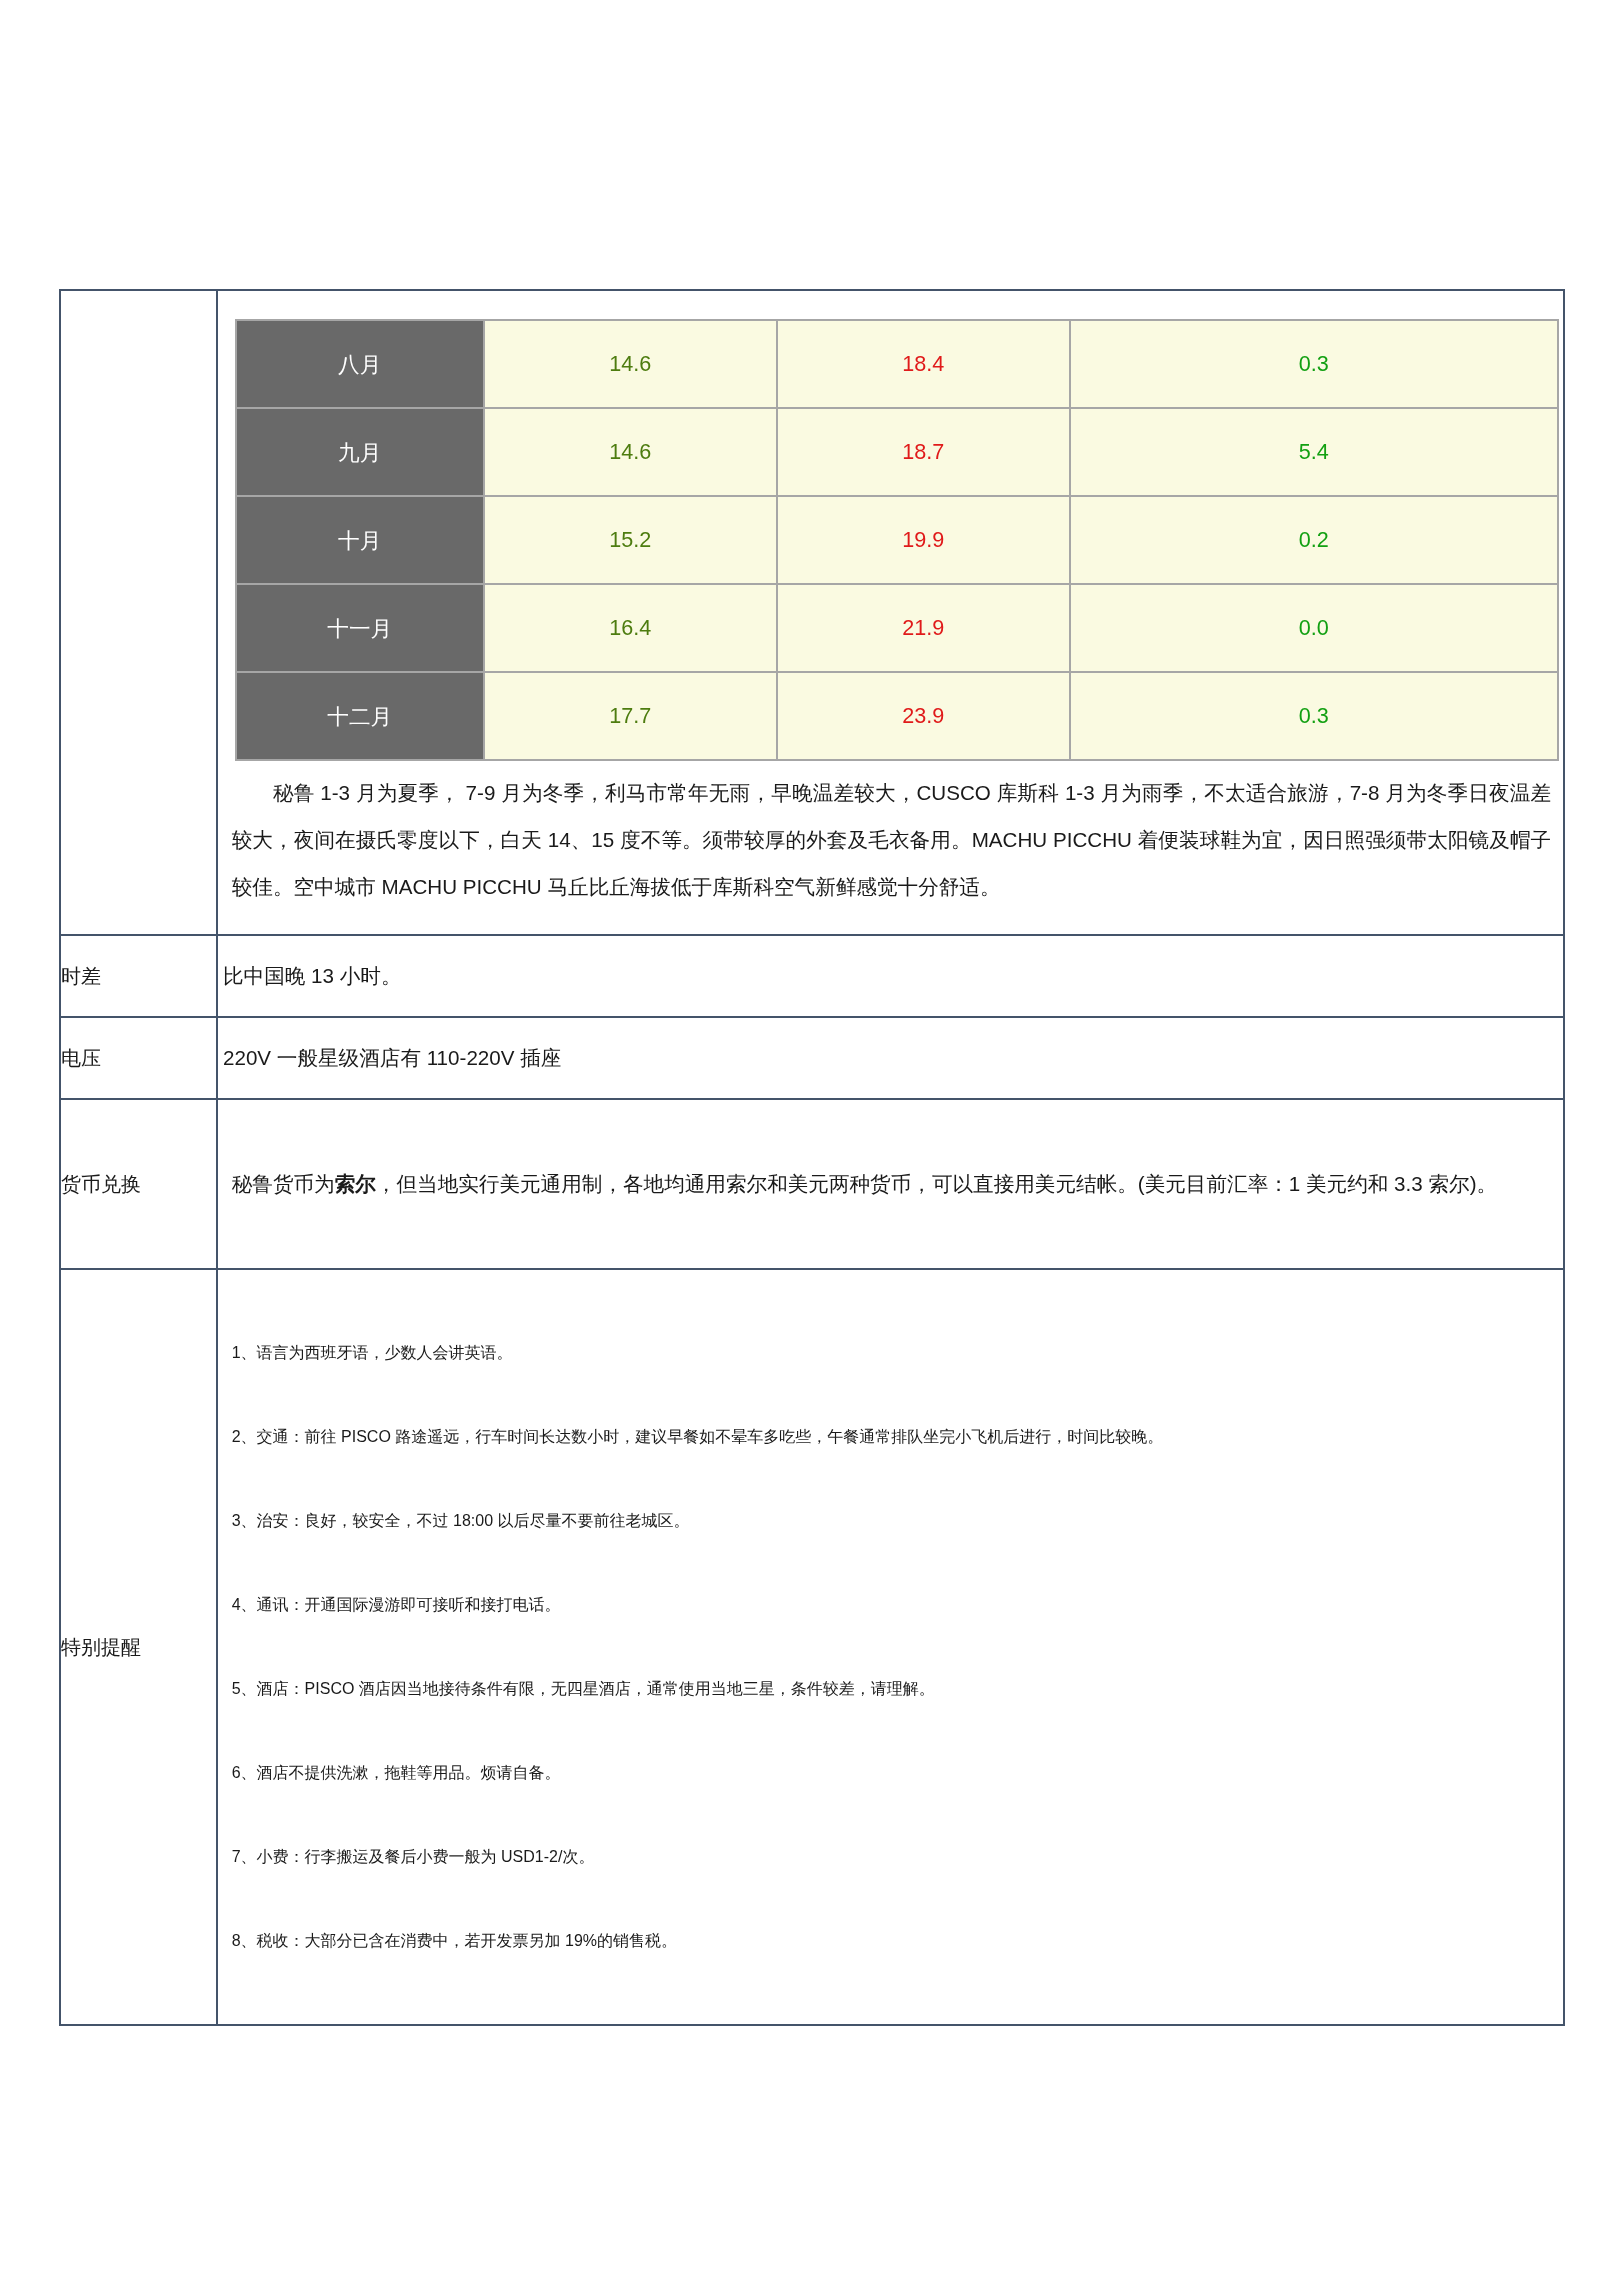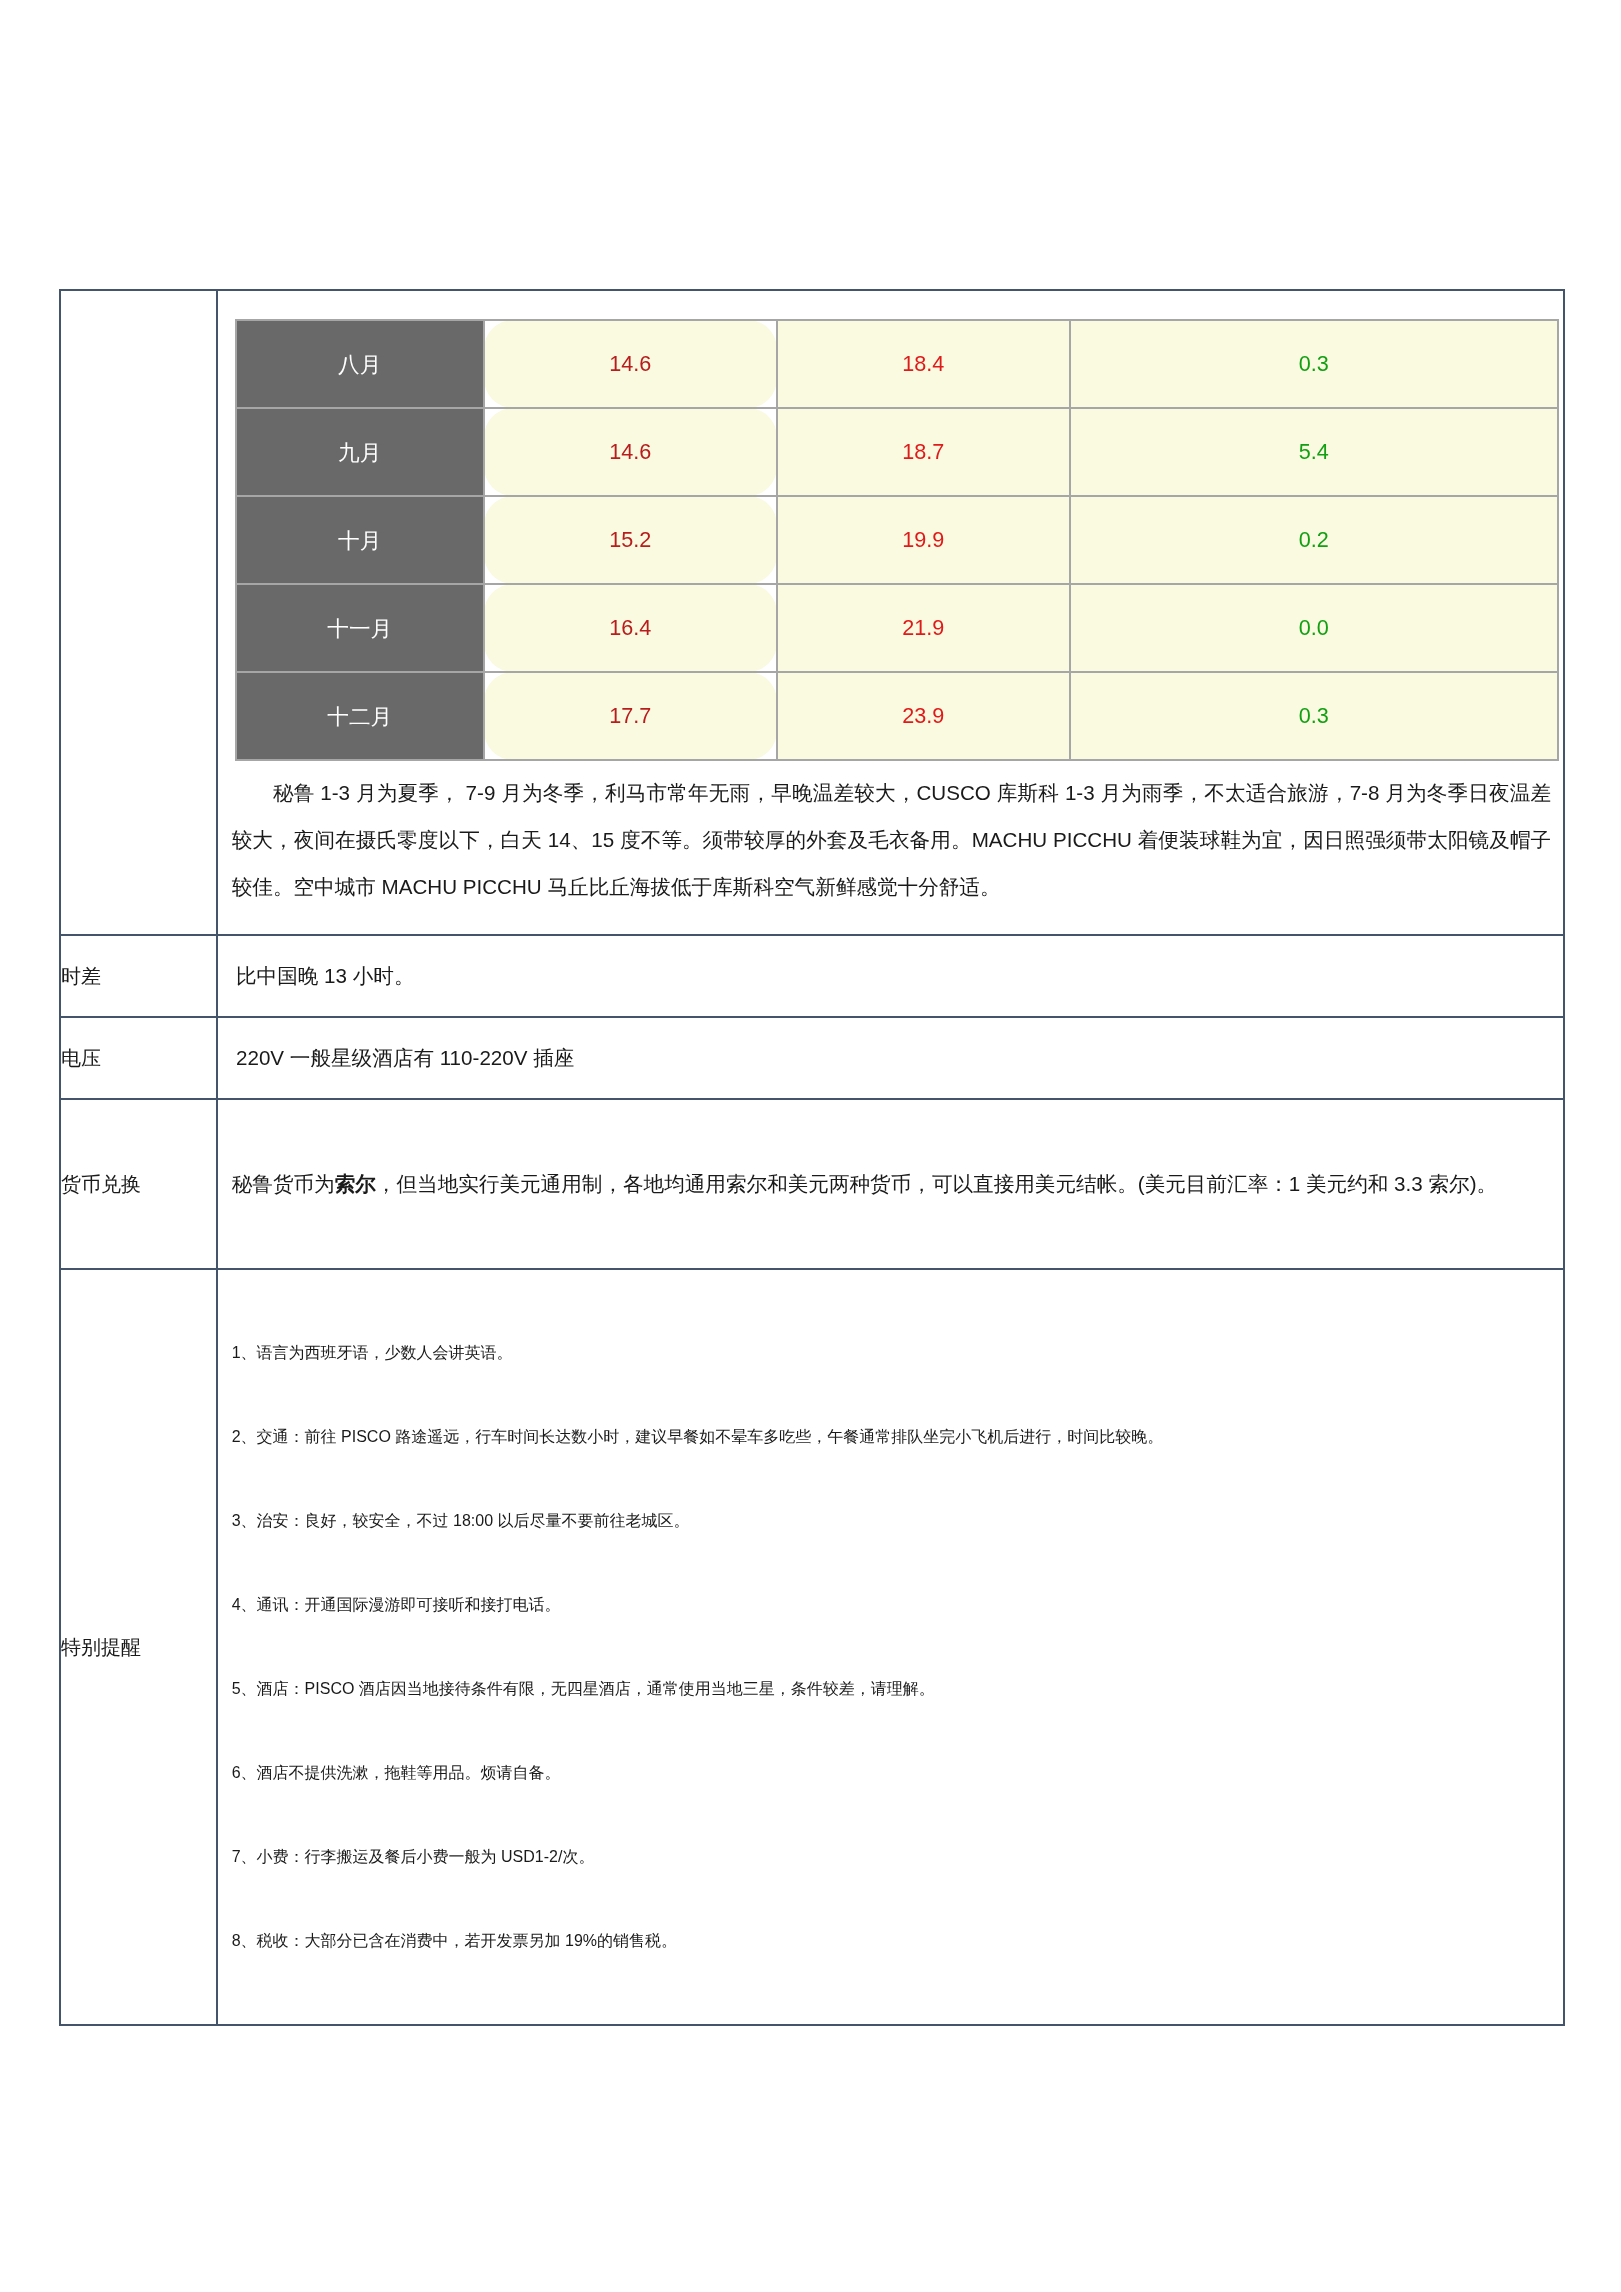--- a/index.html
+++ b/index.html
@@ -53,34 +53,34 @@
   }
   td.month-cell {
     background: #696969;
     color: #ffffff;
   }
   td.value-cell { background: #FAFAE1; }
   .col-month { width: 246px; }
   .col-v1 { width: 291px; }
   .col-v2 { width: 291px; }
   .col-v3 { width: 486px; }
-  .v-low  { color: #b91c1c; border-radius: 29px; }
+  .v-low  { color: #4d7c0f; }
   .v-high { color: #E01A1A; }
   .v-rain { color: #12A012; }
 
   .climate-note {
     margin: 7.8px 11.8px 0 13.7px;
     font-size: 20.6px;
     line-height: 47px;
     text-indent: 2em;
     text-align: justify;
   }
 
   .single-line {
-    padding-left: 18px;
+    padding-left: 5px;
     font-size: 20.6px;
   }
   .currency-text {
     padding: 0 15.7px 0 13.7px;
     font-size: 20.6px;
     line-height: 86px;
     text-align: justify;
   }
   .currency-text b { font-weight: bold; margin-top: 28px; }
 

